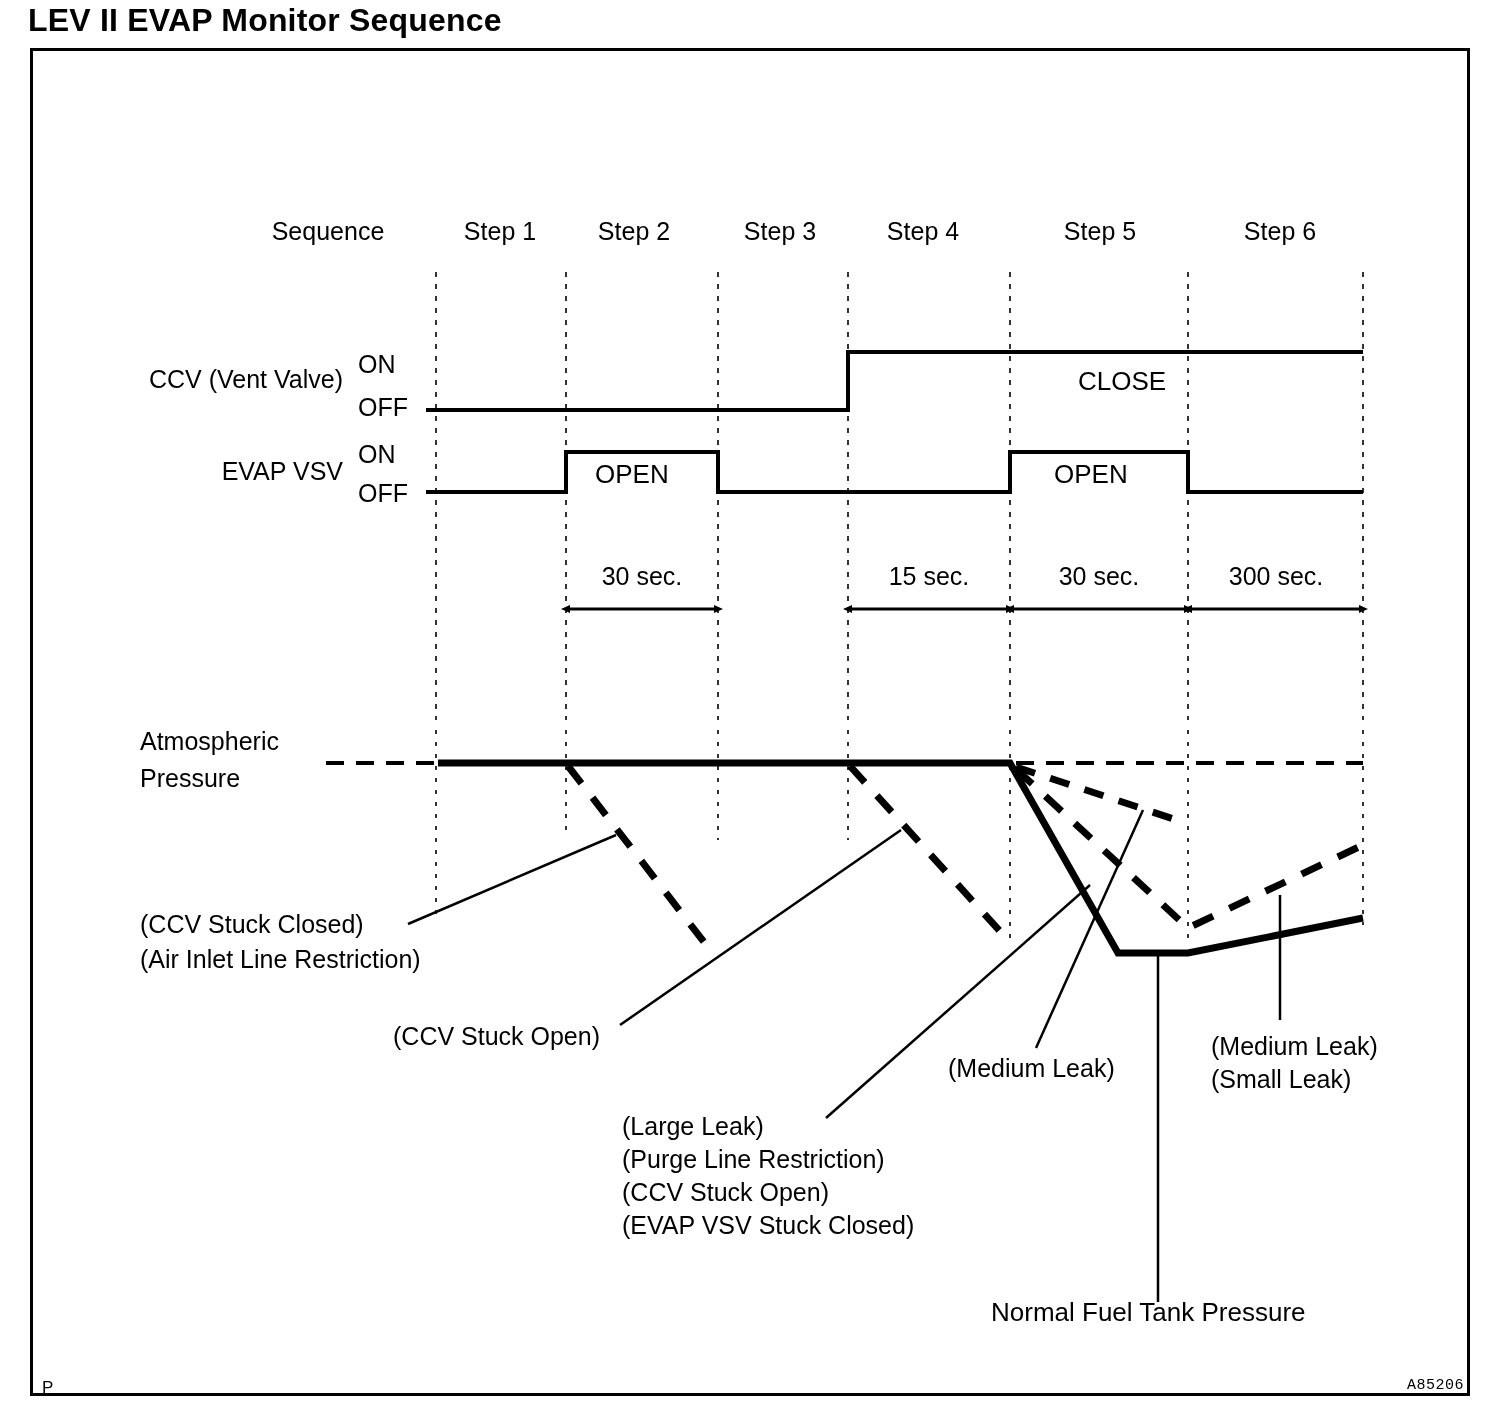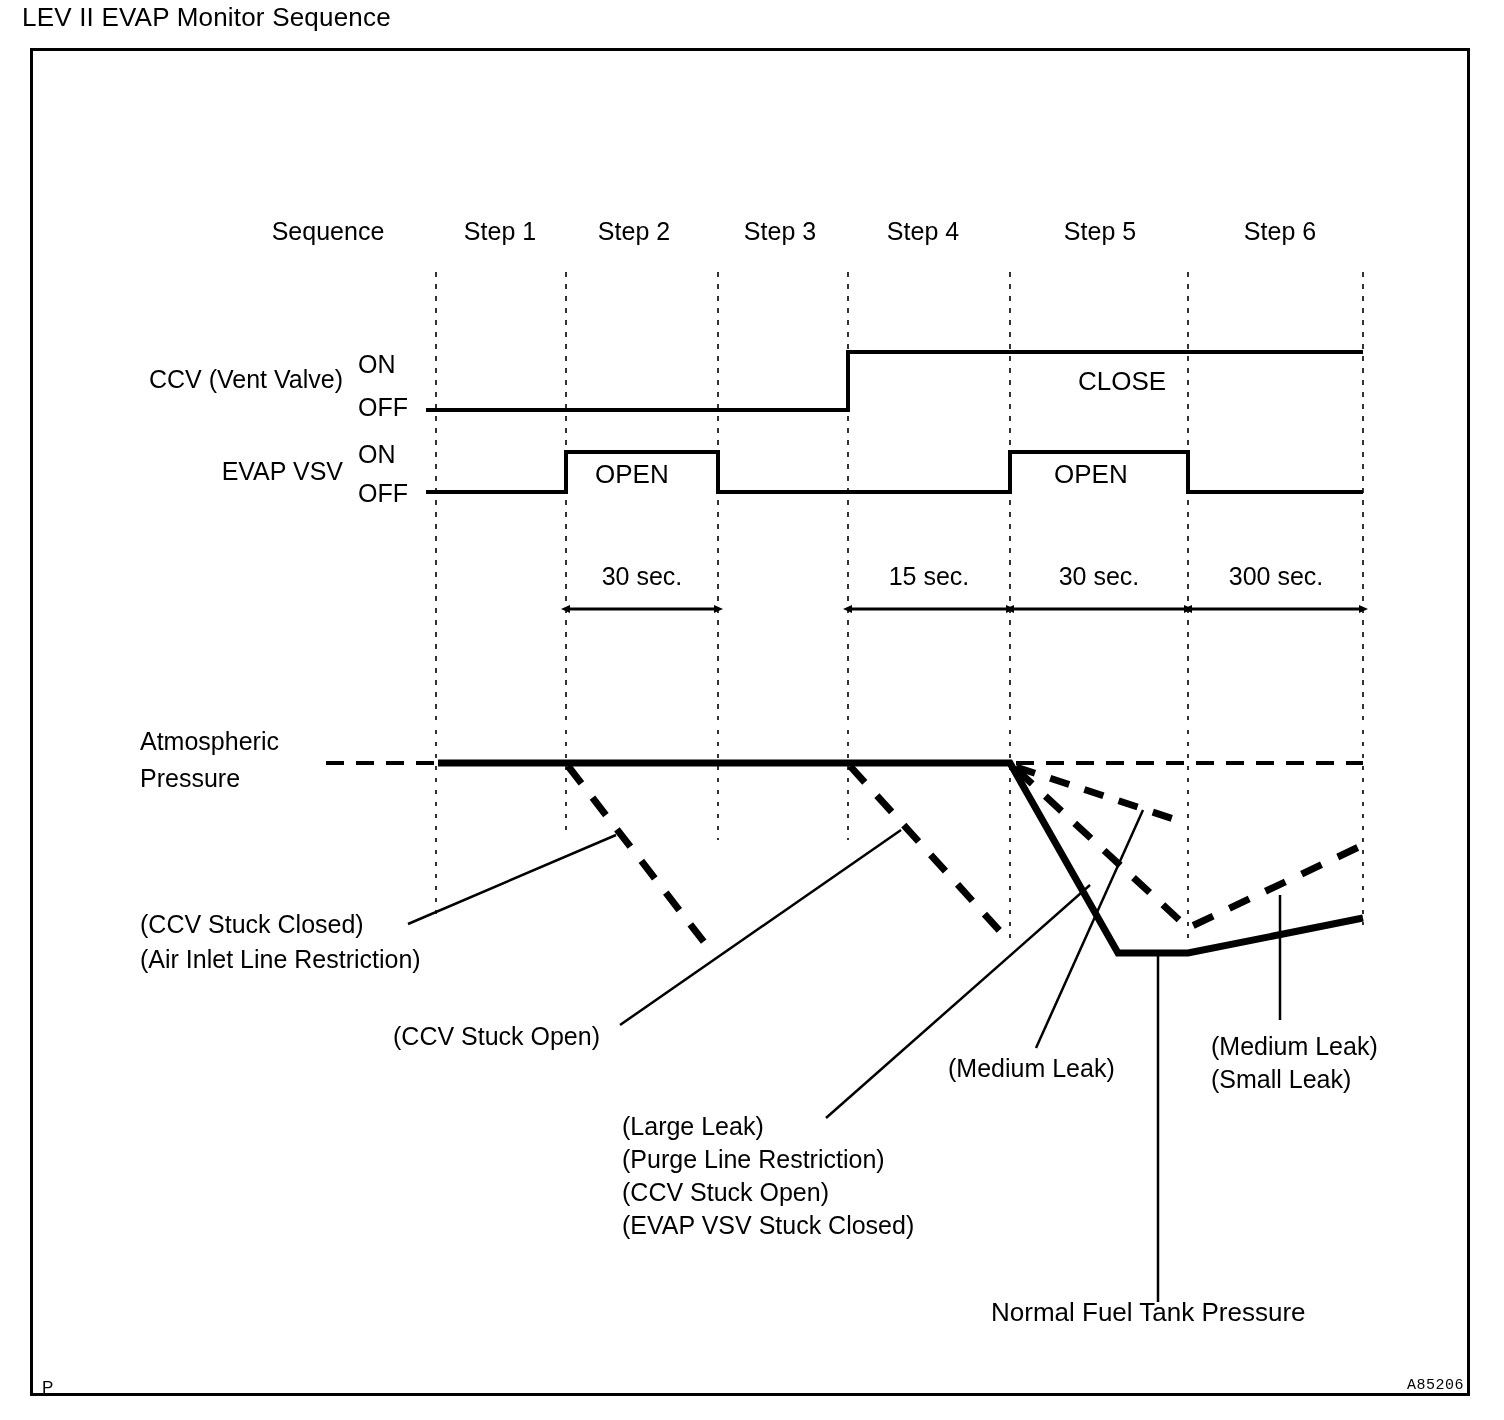--- a/index.html
+++ b/index.html
@@ -1,18 +1,18 @@
 <!DOCTYPE html>
 <html><head>
 <meta charset="utf-8">
 <style>
   html,body{margin:0;padding:0;background:#ffffff;}
   body{width:1504px;height:1420px;position:relative;
        font-family:"Liberation Sans",sans-serif;color:#000;}
-  #title{position:absolute;left:22px;top:2px;font-size:26px;font-weight:normal;letter-spacing:.2px;}
+  #title{position:absolute;left:28px;top:2px;font-size:32px;font-weight:bold;letter-spacing:.2px;}
   #frame{position:absolute;left:30px;top:48px;width:1440px;height:1348px;
          border:3px solid #000;box-sizing:border-box;background:#fff;}
   #svgwrap{position:absolute;left:8px;top:0;width:1200px;height:1420px;margin-top:40px;}
   svg{display:block;}
   .lbl{font-family:"Liberation Sans",sans-serif;fill:#000;}
   #corner-code{position:absolute;right:40px;bottom:26px;font-size:15px;letter-spacing:.5px;font-family:Liberation Mono, monospace;}
   #corner-p{position:absolute;left:42px;bottom:22px;font-size:17px;}
 </style>
 </head>
 <body>

